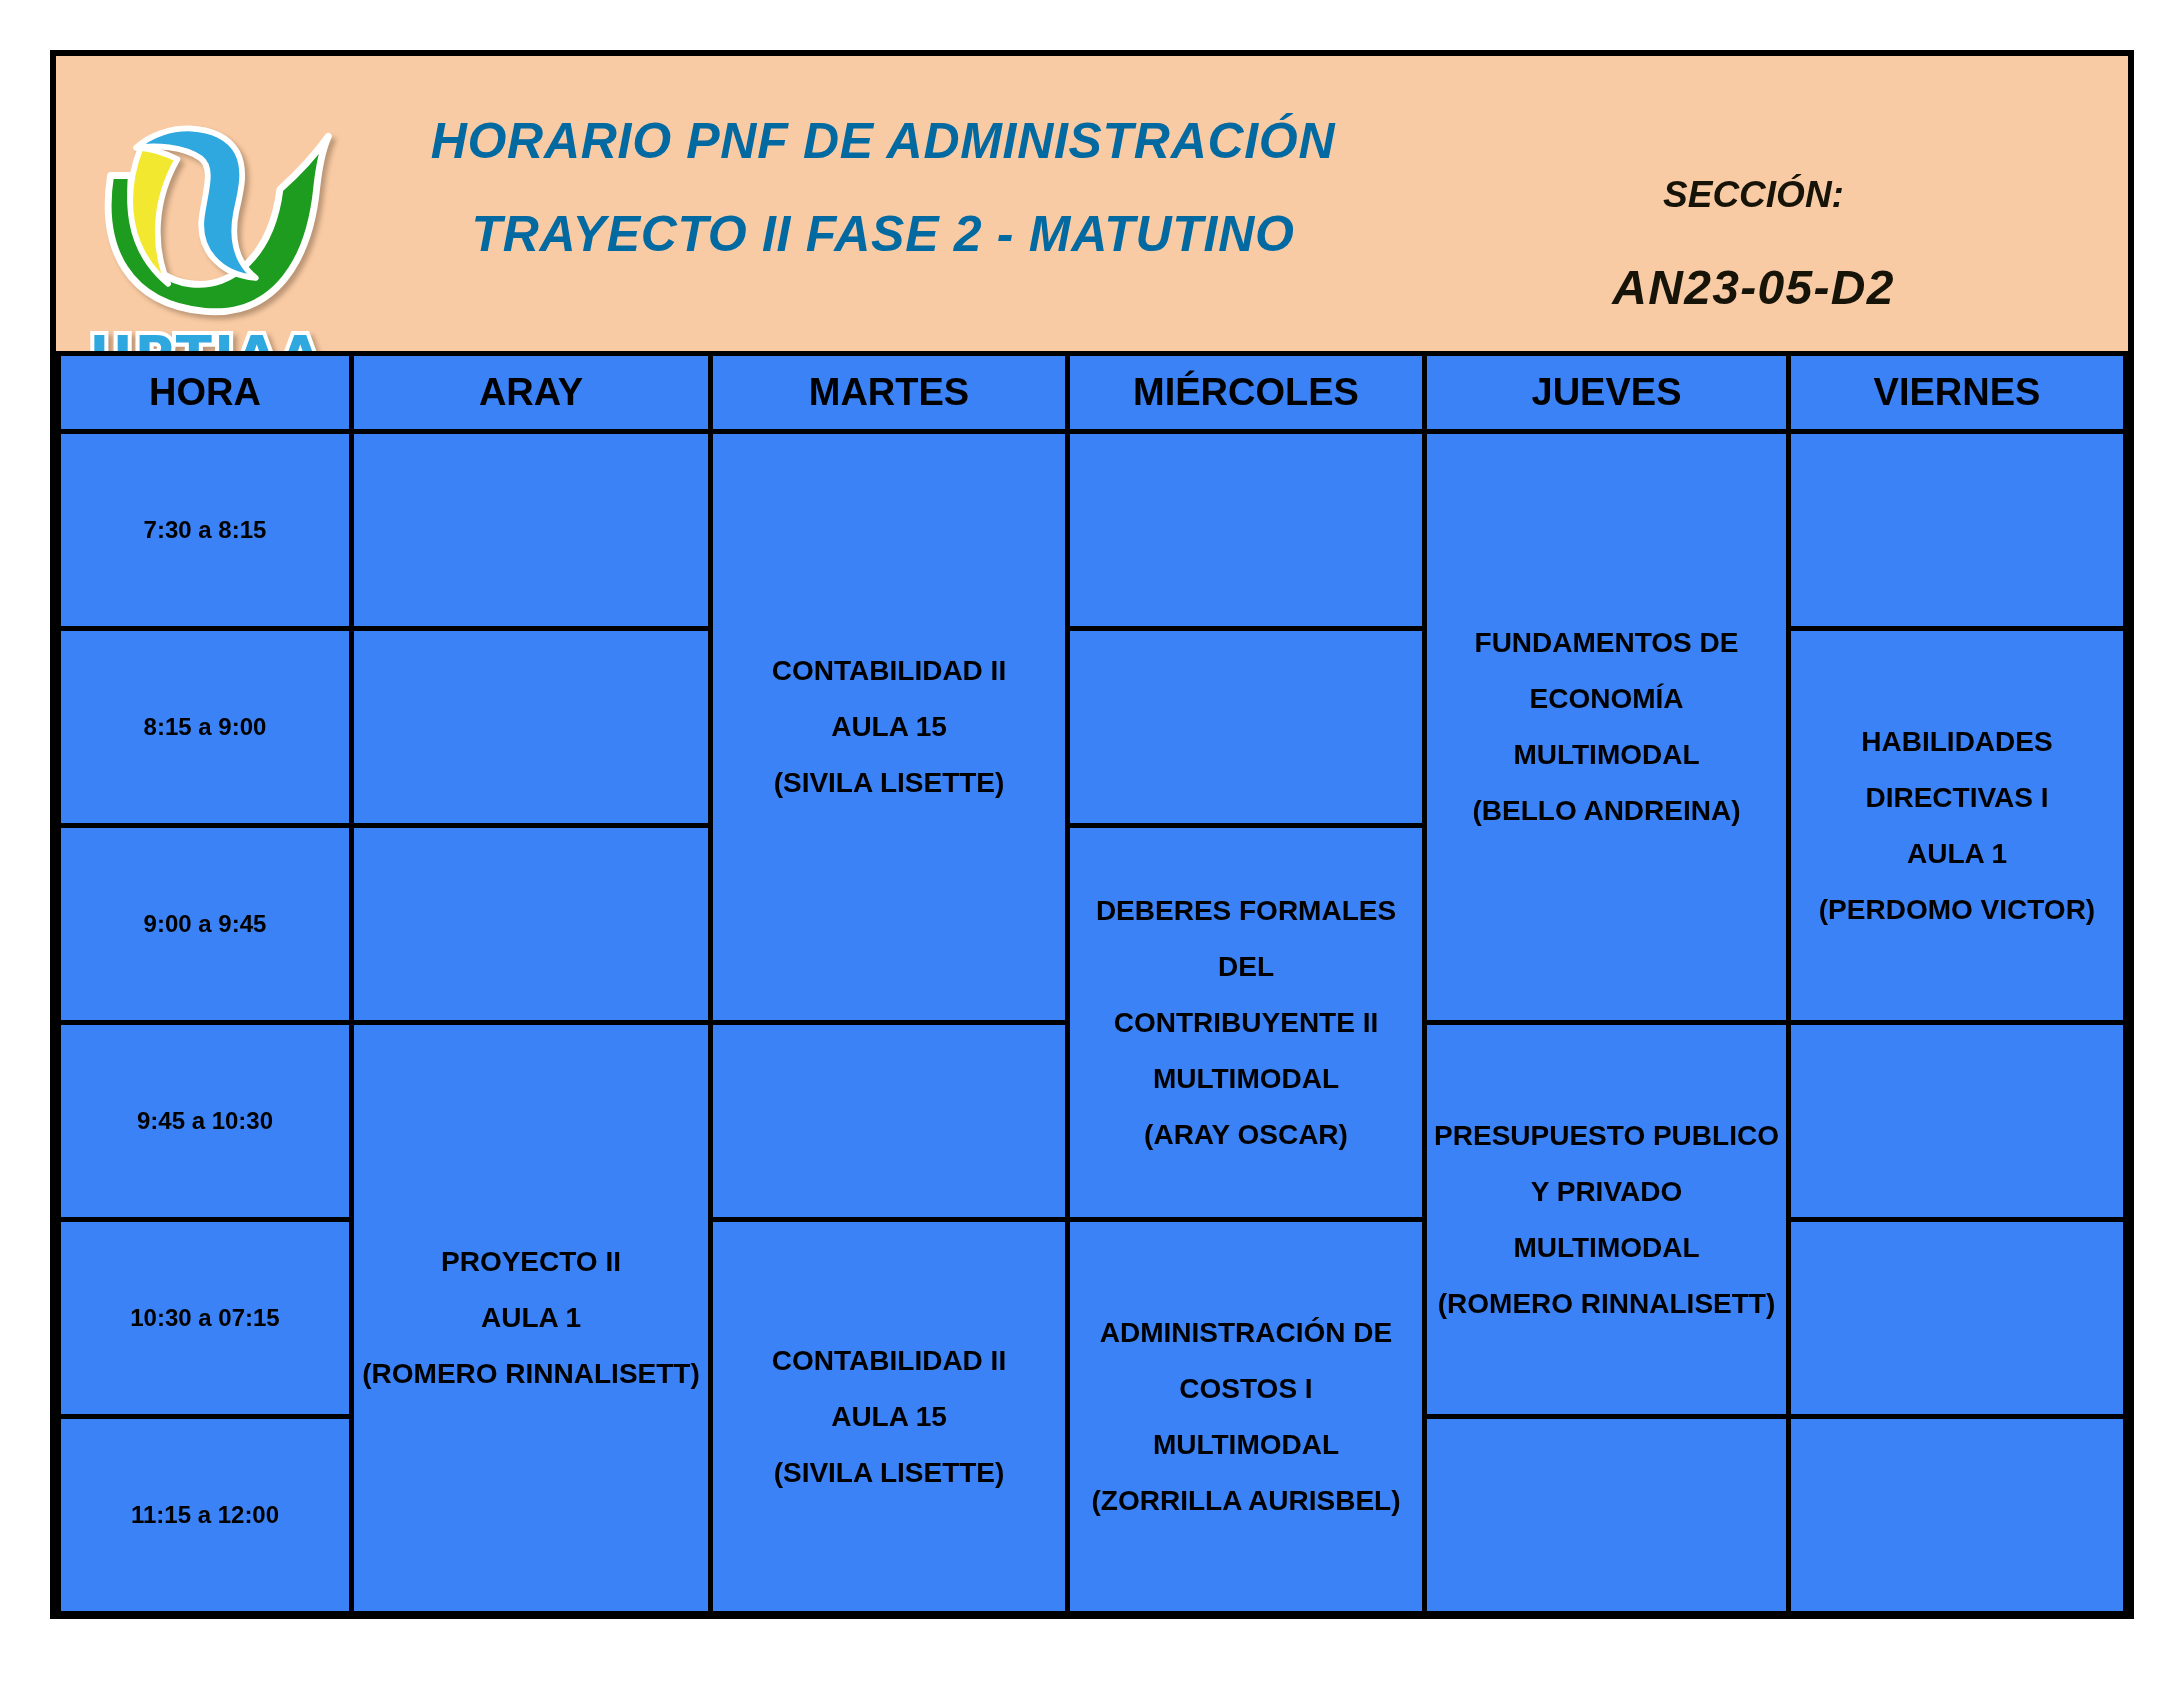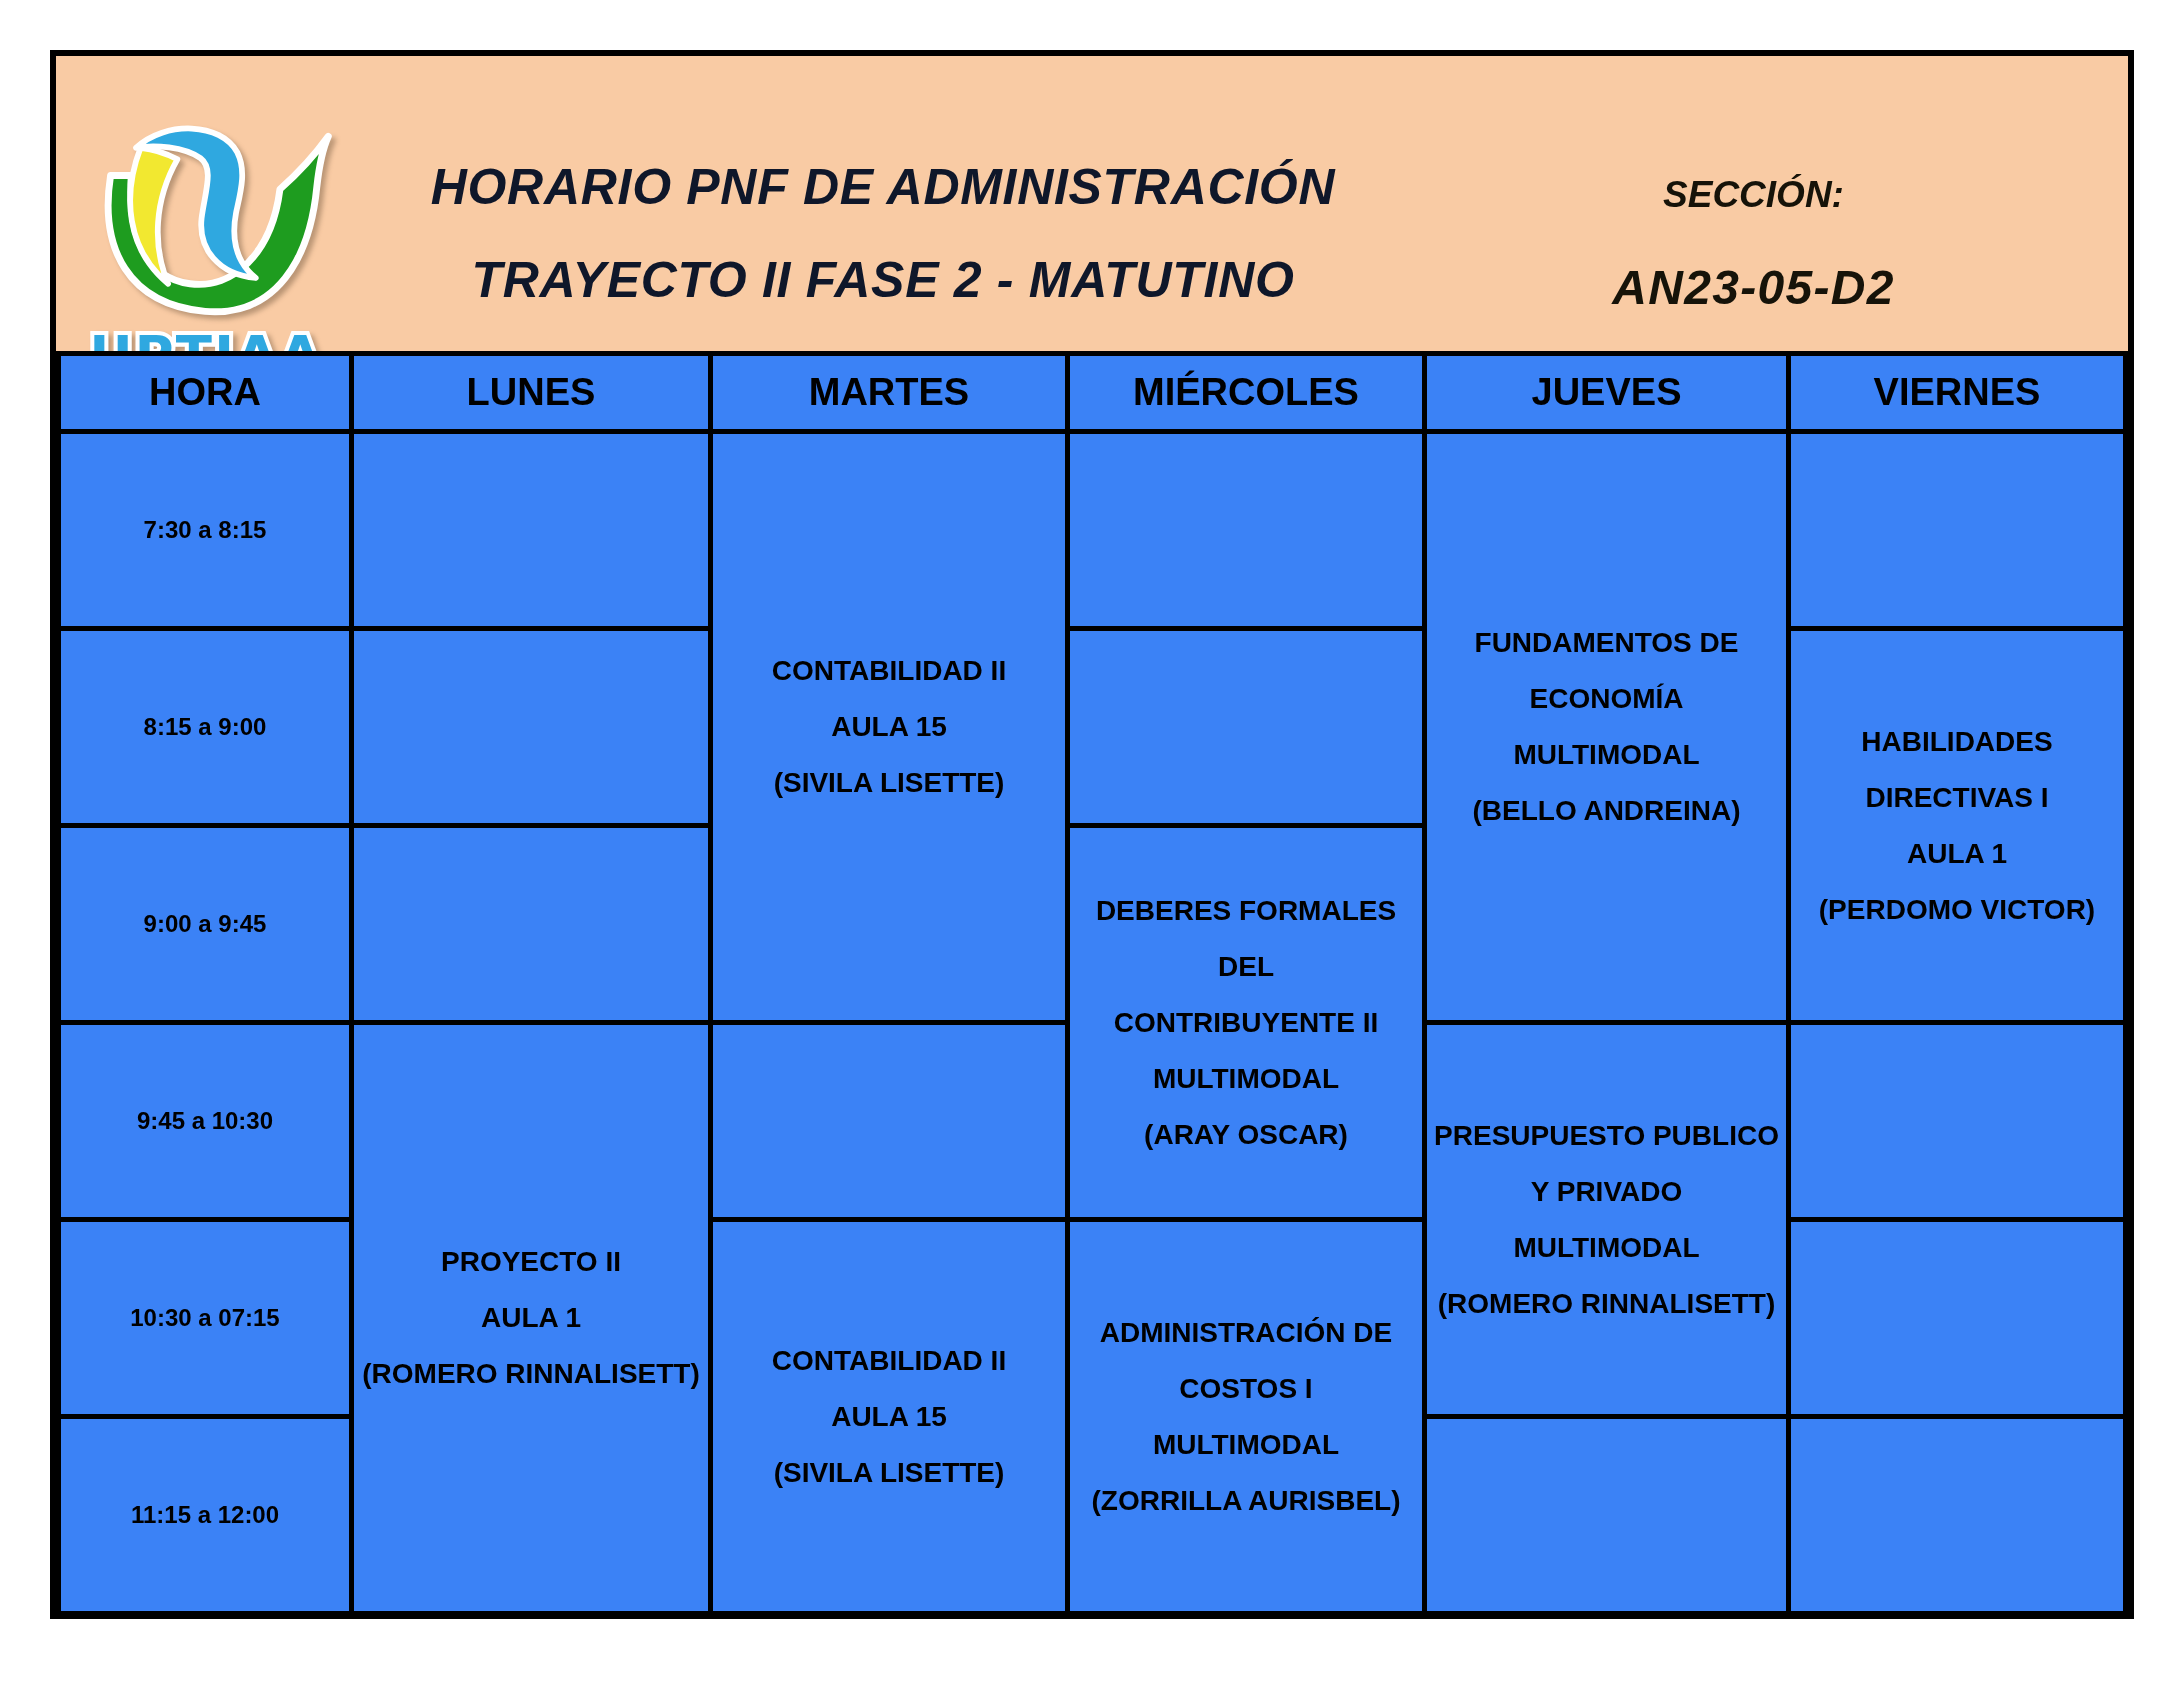--- a/index.html
+++ b/index.html
@@ -14,22 +14,22 @@
 
   
   .band {
     height: 295px; background: #F9CBA4;
     display: flex; align-items: stretch; overflow: hidden;
   }
   .logo-box { width: 331px; position: relative; margin-top: 48px; }
   .logo-box svg { margin: 9.3px 0 0 20px; filter: drop-shadow(4px 4.6px 2.6px rgba(110,85,60,.45)); }
 
   .title-box {
-    width: 992px; padding-top: 85px; text-align: center;
-    font-weight: bold; font-style: italic; color: #0f172a;
+    width: 992px; padding-top: 39px; text-align: center;
+    font-weight: bold; font-style: italic; color: #0369a1;
     font-size: 50px; line-height: 93px; letter-spacing: 0.7px;
     white-space: nowrap;
   }
   .section-box {
     flex: 1; padding-top: 98px; text-align: center;
     font-weight: bold; font-style: italic; color: #161309;
     white-space: nowrap;
   }
   .section-label { font-size: 37px; line-height: 81px; }
   .section-value { font-size: 48px; line-height: 105px; letter-spacing: 1.3px; }
@@ -80,21 +80,21 @@
       <col style="width:293px">
         <col style="width:359px">
         <col style="width:357px">
       <col style="width:357px">
         <col style="width:364px">
         <col>
     </colgroup>
     <thead>
       <tr>
         <th class="day">HORA</th>
-        <th class="day">LUNES</th>
+        <th class="day">ARAY</th>
         <th class="day">MARTES</th>
         <th class="day">MIÉRCOLES</th>
         <th class="day">JUEVES</th>
         <th class="day">VIERNES</th>
       </tr>
     </thead>
     <tbody>
       <tr>
         <td class="time">7:30 a 8:15</td>
         <td class="empty"></td>

